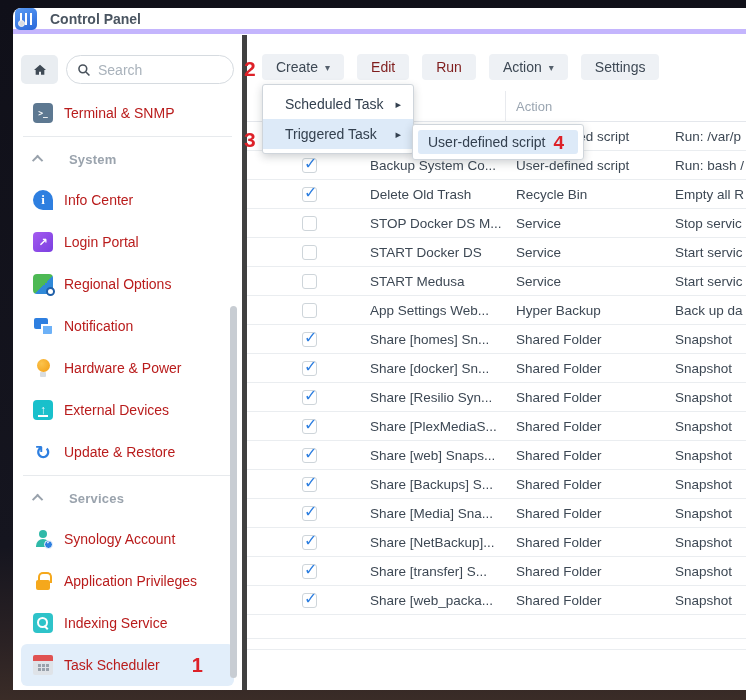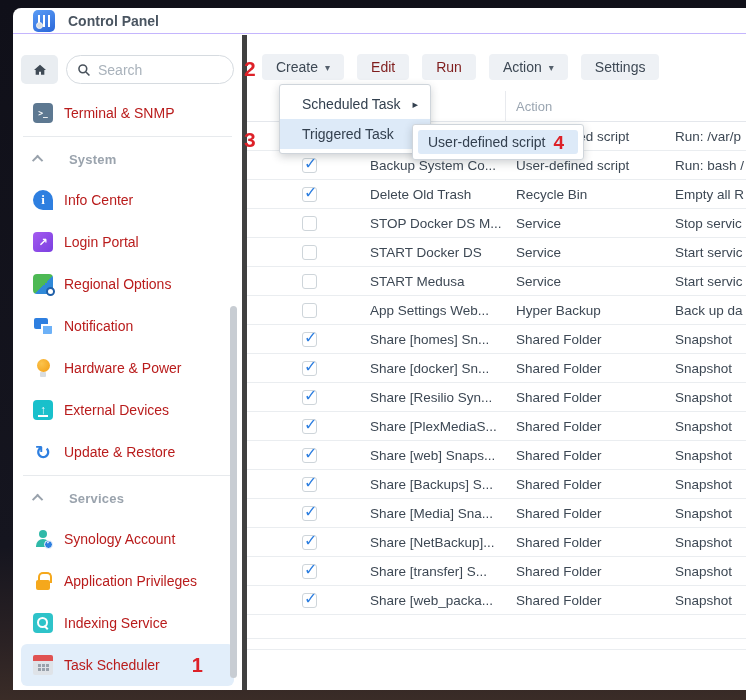--- a/index.html
+++ b/index.html
@@ -7,22 +7,22 @@
   body { font-family:"Liberation Sans","DejaVu Sans",sans-serif; background:#14141d; }
 
   
   .desktop { position:relative; width:746px; height:700px;
     background:linear-gradient(180deg,#101019 0%,#15151f 78%,#2b2224 92%,#3a2c27 100%); }
 
   
   .window { position:absolute; left:13px; top:8px; right:0; bottom:10px;
     background:#fff; border-radius:8px 0 0 0; overflow:hidden; }
 
-  .titlebar { position:relative; height:26px; border-bottom:1px solid #c4b5fd;
-    display:flex; align-items:center; padding-left:20px; }
+  .titlebar { position:relative; height:26px; border-bottom:5px solid #c4b5fd;
+    display:flex; align-items:center; padding-left:2px; }
   .app-icon { width:22px; height:22px; border-radius:5px; position:relative; flex:none;
     background:linear-gradient(155deg,#5a9cf5,#2a67d9); }
   .app-icon::before { content:""; position:absolute; left:5px; top:5px; width:12px; height:12px;
     background:linear-gradient(90deg,#fff 0 2px,transparent 2px 5px,#fff 5px 7px,transparent 7px 10px,#fff 10px 12px); }
   .app-icon i { position:absolute; left:3px; bottom:3px; width:7px; height:7px; border-radius:50%;
     background:#d9dde2; border:1px solid #f2f4f6; }
   .app-title { margin-left:13px; font-size:14px; font-weight:bold; color:#4a5561; }
 
   .content { position:absolute; top:27px; left:0; right:0; bottom:0; display:flex; }
 
@@ -115,21 +115,21 @@
   .cell.app { padding-left:11px; }
   .cell.act { padding-left:10px; }
   .cbwrap { padding-left:55px; display:flex; }
   .cb { position:relative; width:15px; height:15px; border:1px solid #ced5da; border-radius:3px; background:#fff; }
   .cb.checked::after { content:"✓"; position:absolute; left:1px; top:-5px; color:#2b7de0;
     font-size:16px; font-weight:bold; }
   .spacer-row { height:24px; border-bottom:1px solid #eaedf0; }
   .strip-row { height:11px; border-bottom:1px solid #eaedf0; }
 
   
-  .menu { position:absolute; left:266px; top:76px; width:152px; z-index:40; background:#fff;
+  .menu { position:absolute; left:249px; top:76px; width:152px; z-index:40; background:#fff;
     border:1px solid #cfd5db; border-radius:3px; box-shadow:0 3px 9px rgba(40,50,60,.22); padding:4px 0 4px 0; }
   .menu-item { position:relative; height:30px; line-height:30px; font-size:14px; color:#33404f;
     padding-left:22px; cursor:pointer; white-space:nowrap; }
   .menu-item .arrow { position:absolute; right:12px; font-size:11px; color:#33404f; }
   .menu-item.hl { background:#ddeaf8; }
 
   .submenu { position:absolute; left:399px; top:116px; width:172px; z-index:41; background:#fff;
     border:1px solid #cfd5db; border-radius:3px; box-shadow:0 3px 9px rgba(40,50,60,.22); padding:5px; }
   .submenu-item { height:24px; line-height:24px; background:#ddeaf8; border-radius:3px;
     font-size:14px; color:#33404f; padding:0 10px; cursor:pointer; white-space:nowrap; display:flex; align-items:center; }

